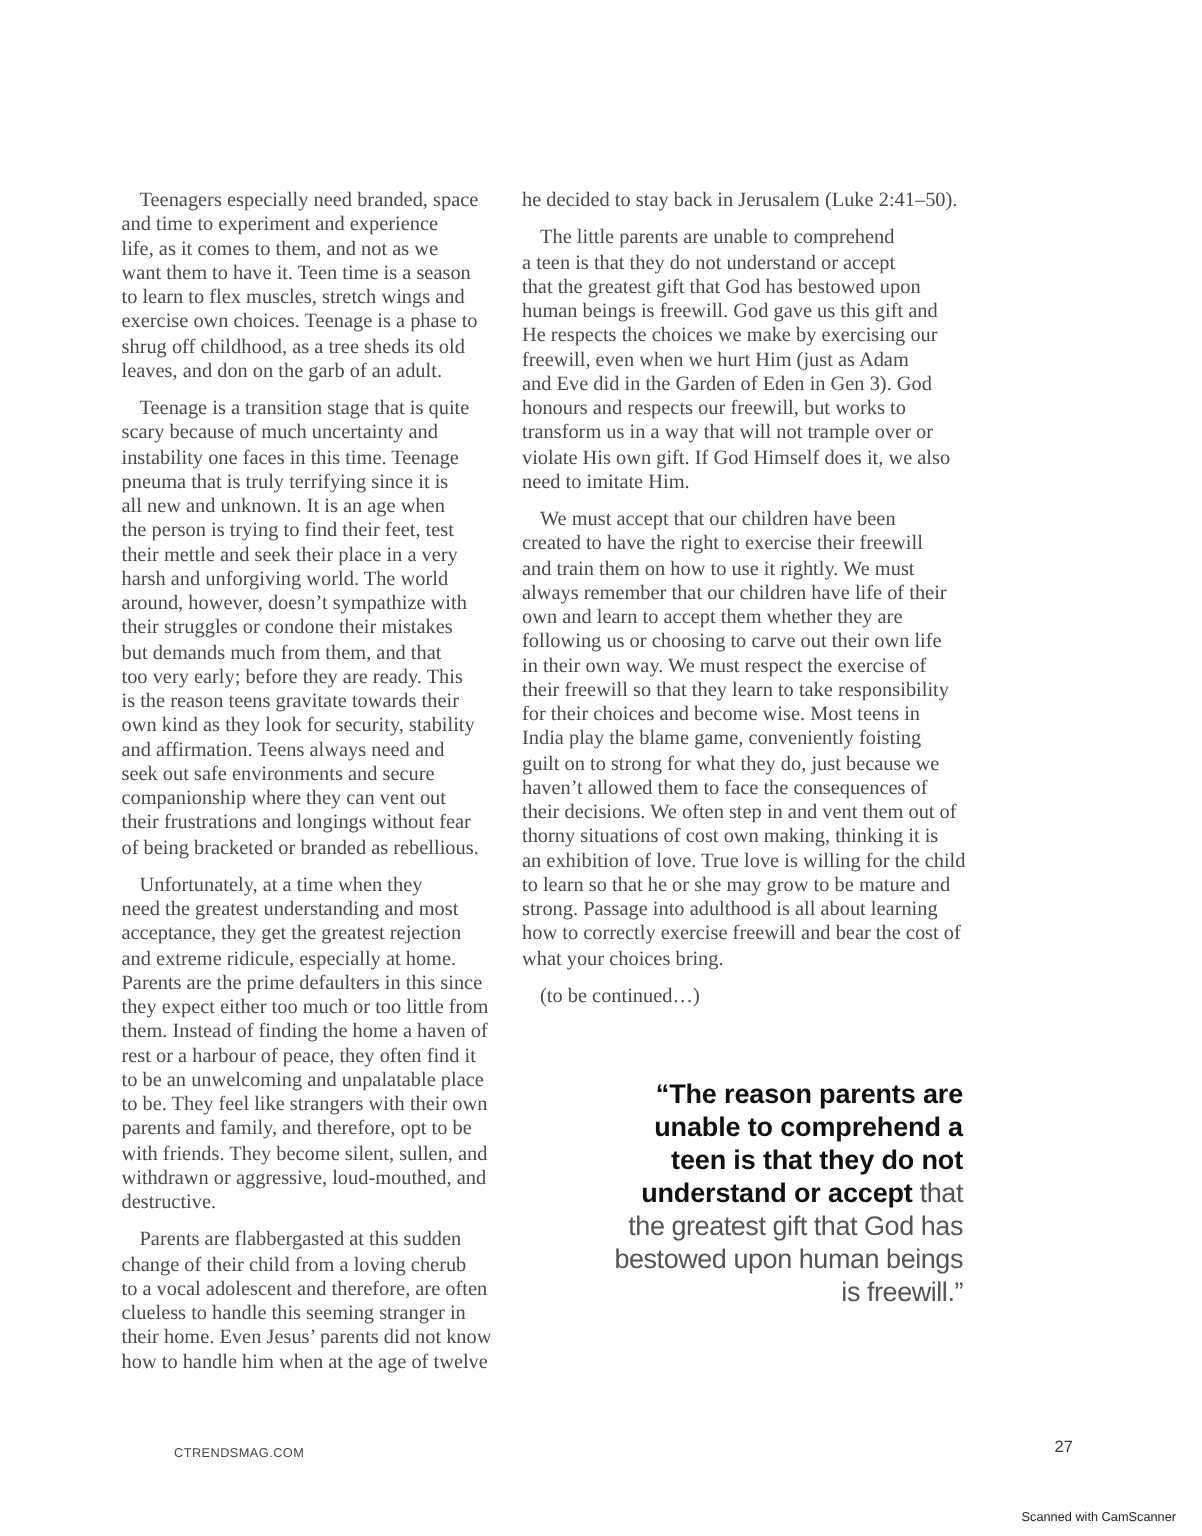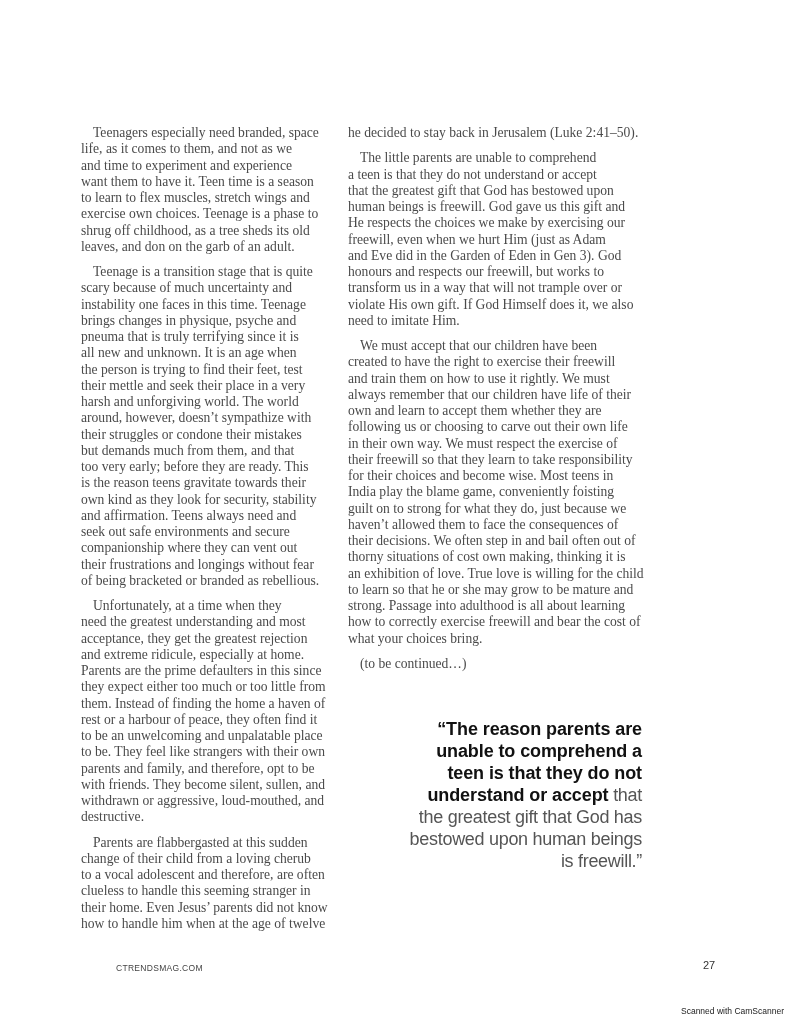--- a/index.html
+++ b/index.html
@@ -36,33 +36,32 @@
     position: absolute; left: 681px; top: 1006px;
     font-family: "Liberation Sans", "DejaVu Sans", sans-serif; font-size: 8.5px; color: #222;
   }
 </style>
 </head>
 <body>
 
 <div class="col col-left" id="left-col">
     <p class="para indent">
       <span class="line">Teenagers especially need branded, space</span>
+      <span class="line">and time to experiment and experience</span>
       <span class="line">life, as it comes to them, and not as we</span>
-      <span class="line">and time to experiment and experience</span>
       <span class="line">want them to have it. Teen time is a season</span>
       <span class="line">to learn to flex muscles, stretch wings and</span>
       <span class="line">exercise own choices. Teenage is a phase to</span>
       <span class="line">shrug off childhood, as a tree sheds its old</span>
       <span class="line">leaves, and don on the garb of an adult.</span>
     </p>
     <p class="para indent">
       <span class="line">Teenage is a transition stage that is quite</span>
       <span class="line">scary because of much uncertainty and</span>
       <span class="line">instability one faces in this time. Teenage</span>
-      <span class="line">brings changes in physique, psyche and</span>
       <span class="line">pneuma that is truly terrifying since it is</span>
       <span class="line">all new and unknown. It is an age when</span>
       <span class="line">the person is trying to find their feet, test</span>
       <span class="line">their mettle and seek their place in a very</span>
       <span class="line">harsh and unforgiving world. The world</span>
       <span class="line">around, however, doesn’t sympathize with</span>
       <span class="line">their struggles or condone their mistakes</span>
       <span class="line">but demands much from them, and that</span>
       <span class="line">too very early; before they are ready. This</span>
       <span class="line">is the reason teens gravitate towards their</span>
@@ -121,21 +120,21 @@
       <span class="line">and train them on how to use it rightly. We must</span>
       <span class="line">always remember that our children have life of their</span>
       <span class="line">own and learn to accept them whether they are</span>
       <span class="line">following us or choosing to carve out their own life</span>
       <span class="line">in their own way. We must respect the exercise of</span>
       <span class="line">their freewill so that they learn to take responsibility</span>
       <span class="line">for their choices and become wise. Most teens in</span>
       <span class="line">India play the blame game, conveniently foisting</span>
       <span class="line">guilt on to strong for what they do, just because we</span>
       <span class="line">haven’t allowed them to face the consequences of</span>
-      <span class="line">their decisions. We often step in and bail often out of</span>
+      <span class="line">their decisions. We often step in and vent them out of</span>
       <span class="line">thorny situations of cost own making, thinking it is</span>
       <span class="line">an exhibition of love. True love is willing for the child</span>
       <span class="line">to learn so that he or she may grow to be mature and</span>
       <span class="line">strong. Passage into adulthood is all about learning</span>
       <span class="line">how to correctly exercise freewill and bear the cost of</span>
       <span class="line">what your choices bring.</span>
     </p>
     <p class="para indent">
       <span class="line">(to be continued…)</span>
     </p>

